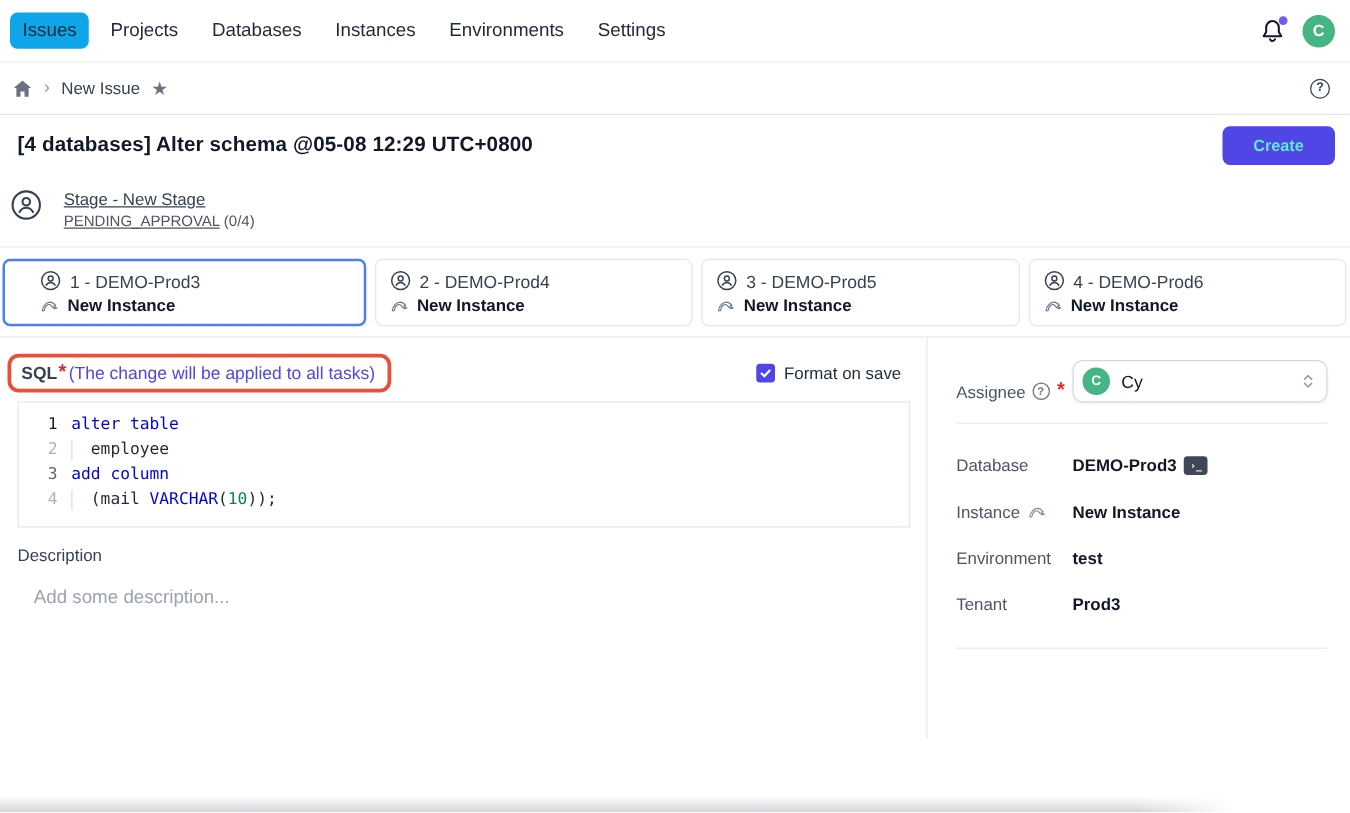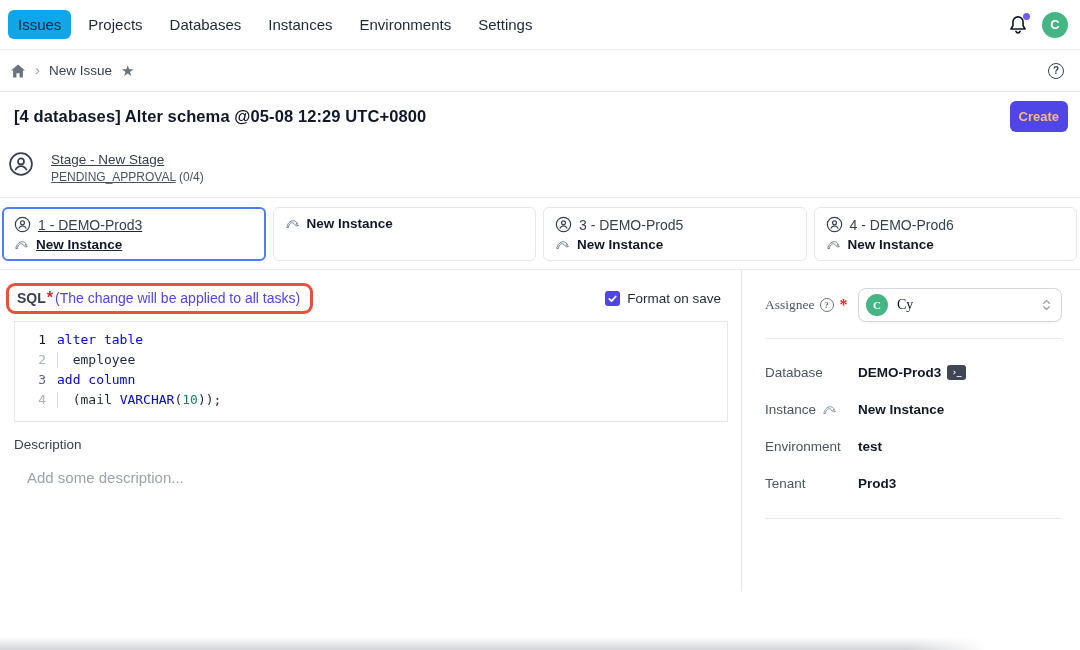--- a/index.html
+++ b/index.html
@@ -19,31 +19,31 @@
   
   .crumbbar { height:42px; display:flex; align-items:center; gap:9px; padding:0 16px 0 10px; border-bottom:1px solid #e7e7f3; }
   .crumb-sep { color:#9ca3af; font-size:15px; margin-top:-2px; }
   .crumb-page { font-size:13.5px; color:#374151; }
   .crumb-star { color:#6b7280; font-size:15px; }
   .help-circle { width:16px; height:16px; border:1.4px solid #374151; border-radius:50%; color:#374151; font-size:10px; font-weight:700; display:flex; align-items:center; justify-content:center; }
   .crumbbar .help-circle { margin-left:auto; }
   
   .title-row { display:flex; align-items:center; justify-content:space-between; padding:9px 12px 10px 14px; }
   .page-title { font-size:16.5px; font-weight:700; color:#111827; letter-spacing:.1px; }
-  .create-btn { background:#4f46e5; color:#fdba74; border:none; border-radius:6px; font-family:inherit; font-size:13px; font-weight:600; padding:8px 9px; cursor:pointer; }
+  .create-btn { background:#4f46e5; color:#5eead4; border:none; border-radius:6px; font-family:inherit; font-size:13px; font-weight:600; padding:8px 25px; cursor:pointer; }
   
   .stage-row { display:flex; align-items:flex-start; gap:17px; padding:9px 14px 13px 8px; border-bottom:1px solid #e9ebee; }
   .stage-text { display:flex; flex-direction:column; gap:3px; padding-top:1px; }
   .stage-name { font-size:13.5px; font-weight:500; color:#374151; text-decoration:underline; cursor:pointer; }
   .stage-status-line { font-size:12px; color:#4b5563; }
   .stage-status { text-decoration:underline; cursor:pointer; }
   
   .tasks-row { display:flex; gap:7px; padding:9px 3px 8px 2px; border-bottom:1px solid #e9ebee; }
   .task-card { flex:1; border:1px solid #e5e7eb; border-radius:6px; padding:8px 11px; background:#fff; cursor:pointer; }
-  .task-card.selected { border:2px solid #4e7df7; padding:7px 10px;text-decoration:underline; }
+  .task-card.selected { border:2px solid #4e7df7; padding:7px 28px; }
   .tc-row { display:flex; align-items:center; gap:7px; }
   .tc-row + .tc-row { margin-top:4px; }
   .task-name { font-size:14px; color:#374151; }
   .task-instance { font-size:13.5px; font-weight:600; color:#111827; }
   
   .main { display:flex; height:321px; }
   .main-left { width:742px; border-right:1px solid #e7e9ee; }
   .main-right { flex:1; padding:18px 18px 0 23px; }
   
   .sql-header { display:flex; align-items:center; justify-content:space-between; margin:13px 20px 0 6px; }
@@ -63,21 +63,21 @@
   .code-text { position:relative; flex:1; }
   .code-text > span { white-space:pre; }
   .code-text .kw { color:#0000e6; }
   .code-text .num { color:#098658; }
   .code-text .plain { color:#1f2937; }
   .guide { position:absolute; left:0; top:2px; bottom:2px; width:1px; background:#d9dce0; }
   
   .desc-label { margin:15px 0 0 14px; font-size:13.5px; font-weight:500; color:#374151; }
   .desc-placeholder { margin:17px 0 0 27px; font-size:15px; color:#9ca3af; cursor:text; }
   
-  .sb-assignee { display:flex; align-items:center; justify-content:space-between;font-family:Liberation Serif, serif; }
+  .sb-assignee { display:flex; align-items:flex-end; justify-content:space-between; }
   .sb-label-group { display:flex; align-items:center; gap:5px; }
   .sb-label { font-size:13.5px; color:#4b5563; }
   .sb-help { width:14px; height:14px; border:1.2px solid #6b7280; border-radius:50%; color:#6b7280; font-size:9px; font-weight:700; display:flex; align-items:center; justify-content:center; }
   .assignee-select { width:204px; height:34px; border:1px solid #d4d7dd; border-radius:8px; box-shadow:0 1px 2px rgba(0,0,0,.05); display:flex; align-items:center; gap:9px; padding:0 8px 0 7px; cursor:pointer; background:#fff; }
   .sel-avatar { width:22px; height:22px; border-radius:50%; background:#45b584; color:#fff; font-size:11px; font-weight:600; display:flex; align-items:center; justify-content:center; }
   .sel-value { font-size:14px; color:#111827; flex:1; }
   .sb-divider { border:none; border-top:1px solid #e7e9ee; margin:16px 0 0; }
   .sb-rows { margin-top:15px; }
   .sb-row { display:flex; align-items:center; height:37px; }
   .sb-row-label { width:93px; display:flex; align-items:center; gap:6px; font-size:13.5px; color:#4b5563; }
@@ -165,20 +165,30 @@
           <svg width="15" height="13" viewBox="0 0 18 16">
             <path d="M2 13 C2.6 8 6 4.6 10 4.6 C12.4 4.6 13.8 6 15.2 8 L13.4 8.3 C14.1 9.4 15.2 10 16.4 10.4 L14.1 11 C12.7 10.4 11.7 9.2 10.8 8 C9.8 6.9 8 6.7 6.6 7.7 C5 8.8 4.2 10.8 4 13 Z" fill="none" stroke="#64748b" stroke-width="1.1" stroke-linejoin="round"></path>
           </svg>
         </span>
       <span class="task-instance">New Instance</span>
     </div>
   </div>
   <div class="task-card">
     <div class="tc-row">
       <span>
+          <svg width="17" height="17" viewBox="0 0 20 20">
+            <circle cx="10" cy="10" r="8.4" fill="none" stroke="#374151" stroke-width="1.4"></circle>
+            <circle cx="10" cy="8" r="2.3" fill="none" stroke="#374151" stroke-width="1.4"></circle>
+            <path d="M5.6 14.8c1-2.1 2.6-3.1 4.4-3.1s3.4 1 4.4 3.1" fill="none" stroke="#374151" stroke-width="1.4"></path>
+          </svg>
+        </span>
+      <span class="task-name">2 - DEMO-Prod4</span>
+    </div>
+    <div class="tc-row">
+      <span>
           <svg width="15" height="13" viewBox="0 0 18 16">
             <path d="M2 13 C2.6 8 6 4.6 10 4.6 C12.4 4.6 13.8 6 15.2 8 L13.4 8.3 C14.1 9.4 15.2 10 16.4 10.4 L14.1 11 C12.7 10.4 11.7 9.2 10.8 8 C9.8 6.9 8 6.7 6.6 7.7 C5 8.8 4.2 10.8 4 13 Z" fill="none" stroke="#64748b" stroke-width="1.1" stroke-linejoin="round"></path>
           </svg>
         </span>
       <span class="task-instance">New Instance</span>
     </div>
   </div>
   <div class="task-card">
     <div class="tc-row">
       <span>

